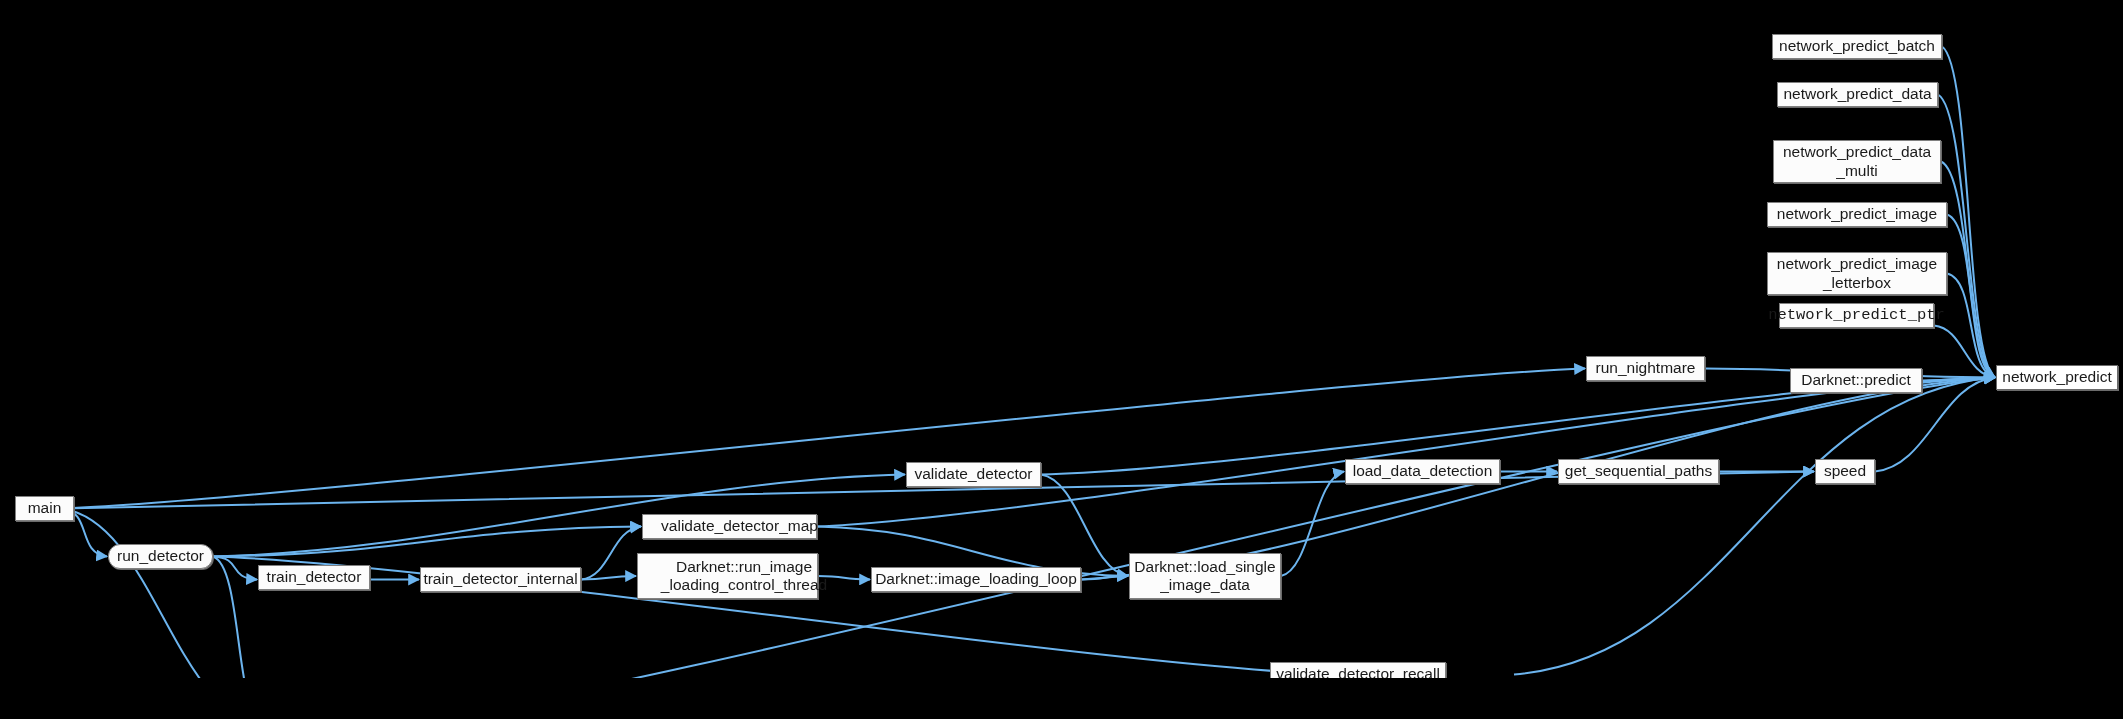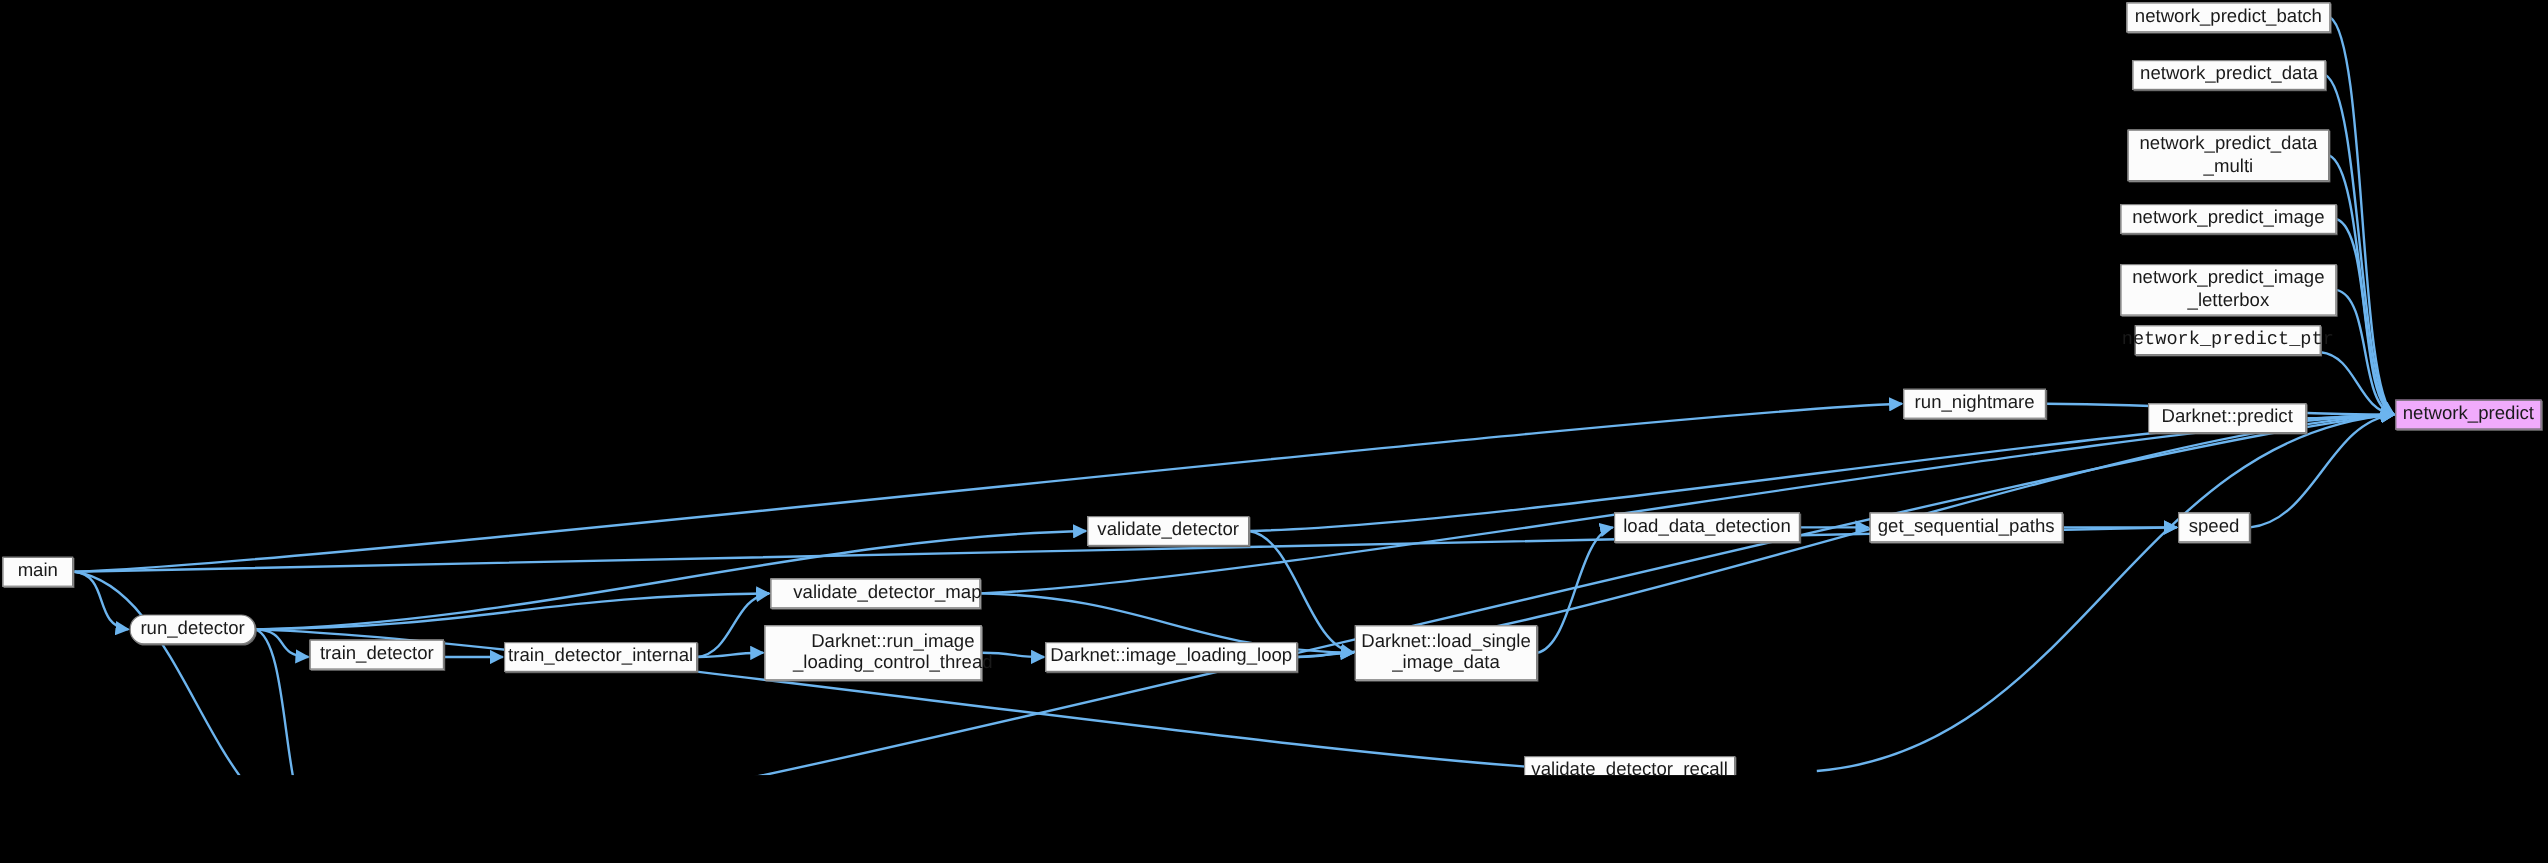--- a/index.html
+++ b/index.html
@@ -7,20 +7,21 @@
     padding: 0;
     background: #000000;
   }
   #canvas {
     position: relative;
     width: 2123px;
     height: 646px;
     background: #000000;
     overflow: hidden;
     font-family: "Liberation Sans", sans-serif;
+    margin-top: 32px;
   }
   #edges {
     position: absolute;
     left: 0;
     top: 0;
     width: 2123px;
     height: 719px;
     pointer-events: none;
   }
   .node {
@@ -33,21 +34,21 @@
     line-height: 1.18;
     display: flex;
     align-items: center;
     justify-content: center;
     text-align: center;
     white-space: pre;
     z-index: 5;
     box-shadow: 1px 1px 0 0 #6b6b6b;
   }
   .node.current {
-    background: #f0abfc;
+    background: #ffffff;
     border-color: #6b6b6b;
   }
 </style>
 </head>
 <body>
 
 <div id="canvas">
   <svg id="edges" viewBox="0 0 2123 719" xmlns="http://www.w3.org/2000/svg">
     <defs>
       <marker id="arrow" viewBox="0 0 10 10" refX="9" refY="5" markerWidth="6" markerHeight="6" orient="auto-start-reverse">
@@ -103,21 +104,21 @@
       <div class="node current" style="left: 1996px; top: 333px; width: 122px; height: 25px;">network_predict</div>
       <div class="node" style="left: 1586px; top: 324px; width: 119px; height: 25px;">run_nightmare</div>
       <div class="node" style="left: 1345px; top: 427px; width: 155px; height: 25px;">load_data_detection</div>
       <div class="node" style="left: 1558px; top: 427px; width: 161px; height: 25px;">get_sequential_paths</div>
       <div class="node" style="left: 1815px; top: 427px; width: 60px; height: 25px;">speed</div>
       <div class="node" style="left: 906px; top: 430px; width: 135px; height: 25px;">validate_detector</div>
       <div class="node" style="left: 642px; top: 482px; width: 175px; height: 25px; padding-left: 20px;">validate_detector_map</div>
       <div class="node" style="left: 871px; top: 535px; width: 210px; height: 25px;">Darknet::image_loading_loop</div>
       <div class="node" style="left: 1129px; top: 521px; width: 152px; height: 46px;">Darknet::load_single
 _image_data</div>
-      <div class="node" style="left: 2px; top: 464px; width: 59px; height: 25px;">main</div>
+      <div class="node" style="left: 15px; top: 464px; width: 59px; height: 25px;">main</div>
       <div class="node" style="left: 108px; top: 512px; width: 105px; height: 25px; border-radius: 12px;">run_detector</div>
       <div class="node" style="left: 258px; top: 533px; width: 112px; height: 25px;">train_detector</div>
       <div class="node" style="left: 420px; top: 535px; width: 161px; height: 25px;">train_detector_internal</div>
       <div class="node" style="left: 637px; top: 521px; width: 181px; height: 46px; padding-left: 33px;">Darknet::run_image
 _loading_control_thread</div>
       <div class="node" style="left: 1270px; top: 630px; width: 176px; height: 25px; text-align: right;">validate_detector_recall</div>
       <div class="node" style="left: 265px; top: 681px; width: 112px; height: 25px; padding-left: 15px;">test_detector</div>
     </div>
 </div>
 

